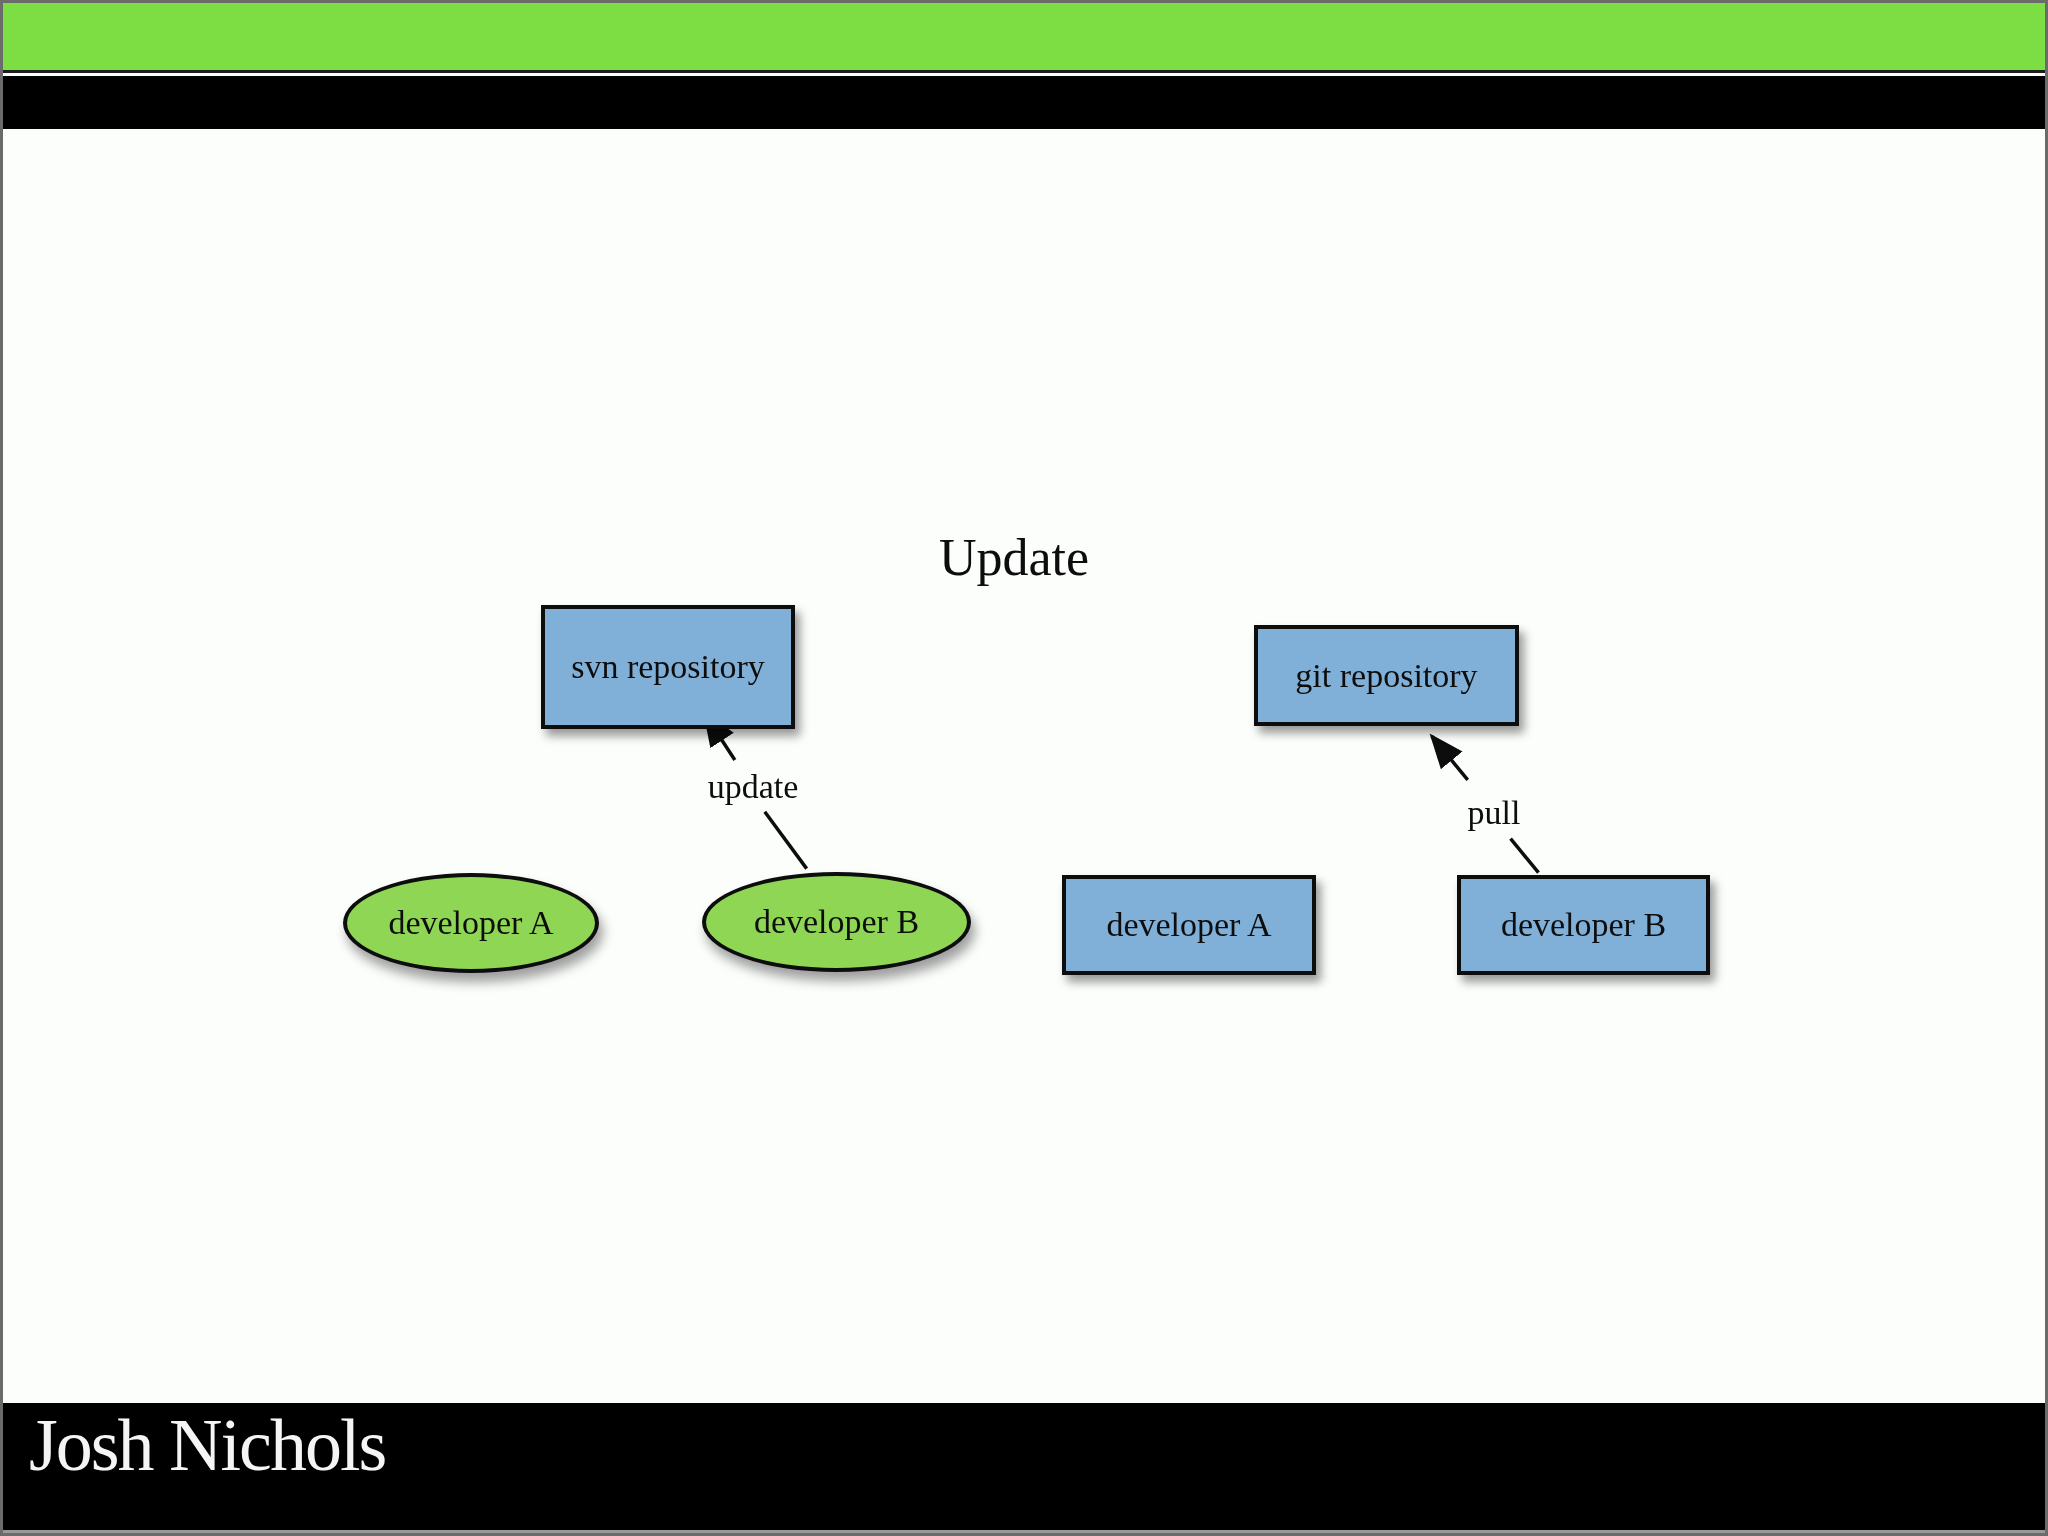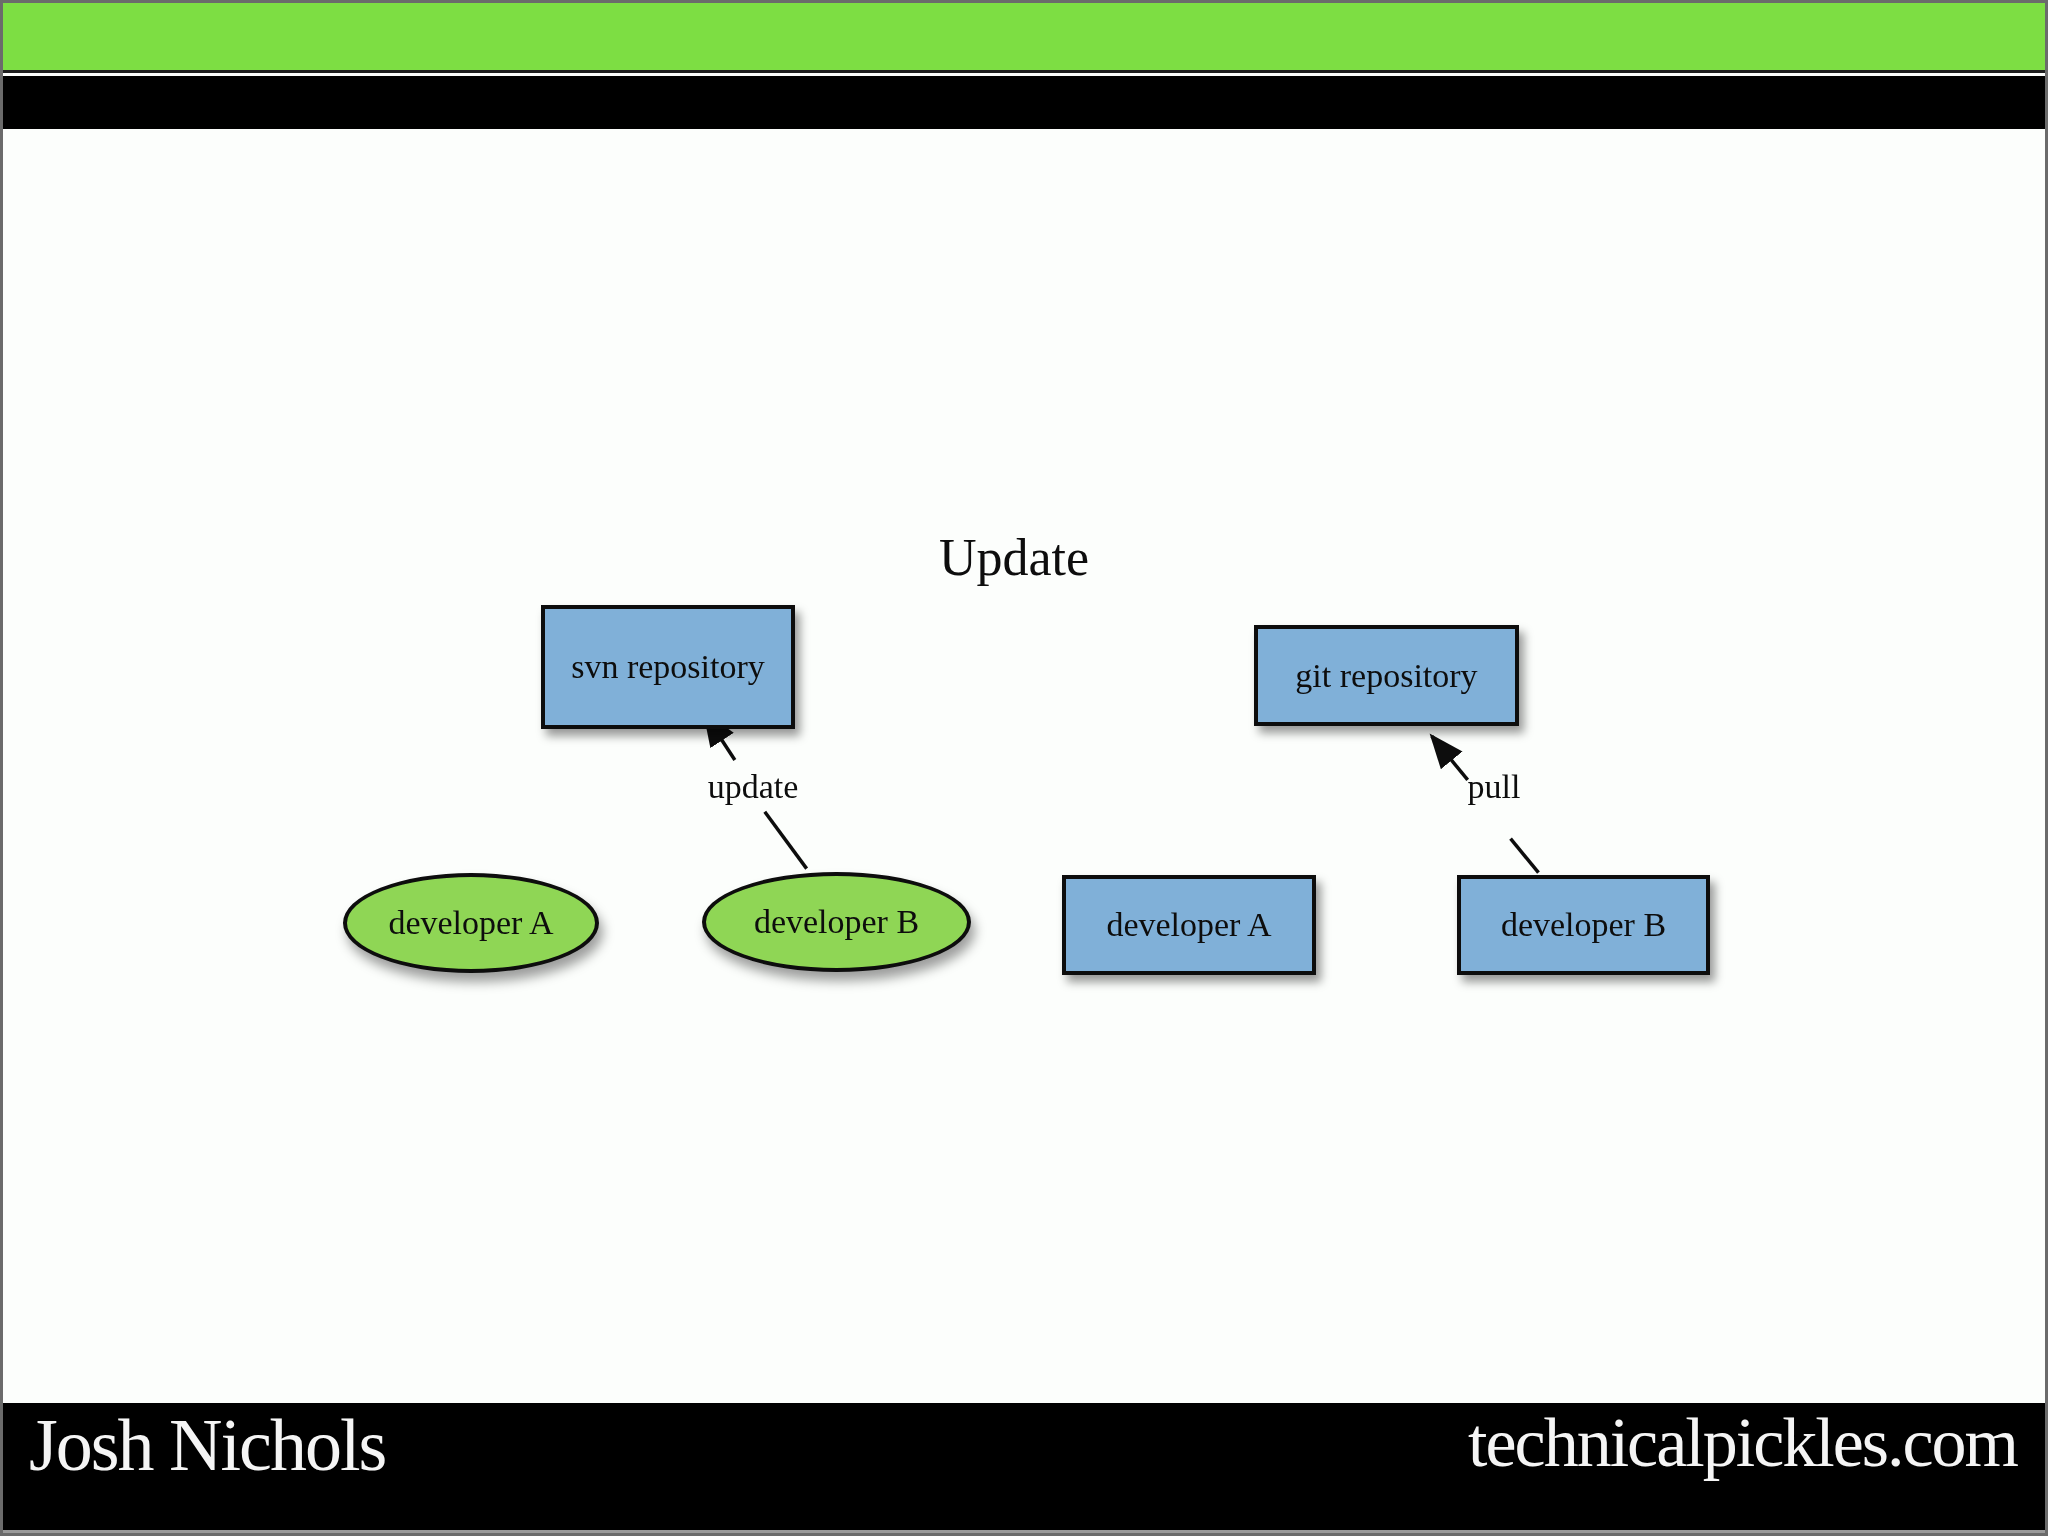--- a/index.html
+++ b/index.html
@@ -65,21 +65,21 @@
   .node-dev-a-rect    { left: 1059px; top: 872px; width: 254px; height: 100px; }
   .node-dev-b-rect    { left: 1454px; top: 872px; width: 253px; height: 100px; }
 
   .edge-label {
     position: absolute;
     transform: translate(-50%, -50%);
     font-size: 34px;
     white-space: nowrap;
   }
   .edge-label-update { left: 750px;  top: 784px; }
-  .edge-label-pull   { left: 1491px; top: 784px; }
+  .edge-label-pull   { left: 1491px; top: 810px; }
 
   .footer {
     position: absolute; left: 0; bottom: 0; width: 100%; height: 130px;
     background: var(--bar-black, #000);
     border-bottom: 3px solid #9a9a9a;
     display: flex; justify-content: space-between;
     padding: 0 28px 6px 26px;
     color: var(--footer-text, #f5f5f5);
   }
   .footer .author  { font-size: 74px; letter-spacing: -2px; font-weight: 400; }
@@ -126,16 +126,15 @@
   <div class="node rect node-dev-a-rect">
     <span>developer A</span>
   </div>
   <div class="node rect node-dev-b-rect">
     <span>developer B</span>
   </div>
   <div class="edge-label edge-label-pull">pull</div>
 
   <div class="footer">
     <span class="author">Josh Nichols</span>
-    <span class="website">technicalpickles.com</span>
   </div>
 
 </div>
 
 </body></html>

